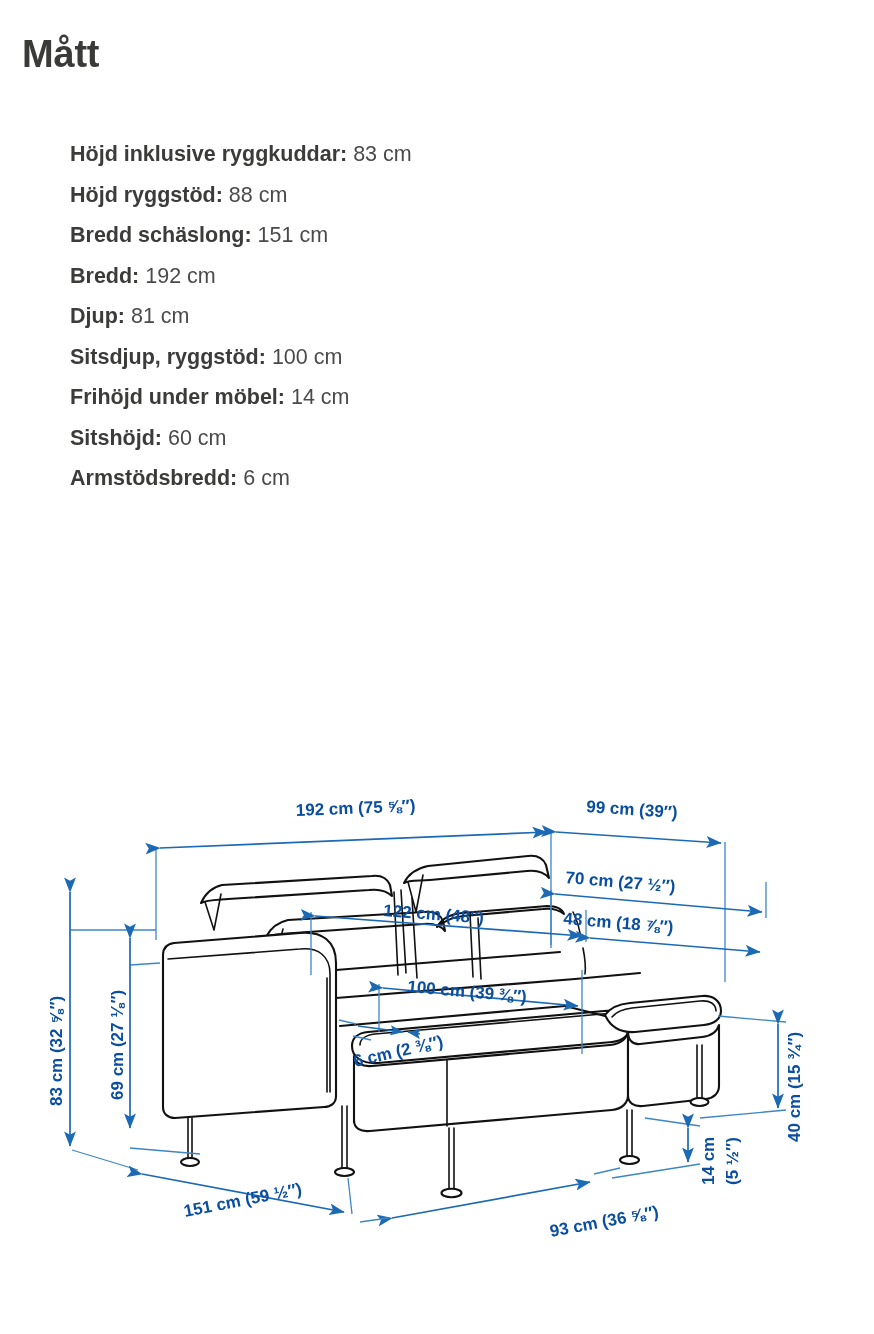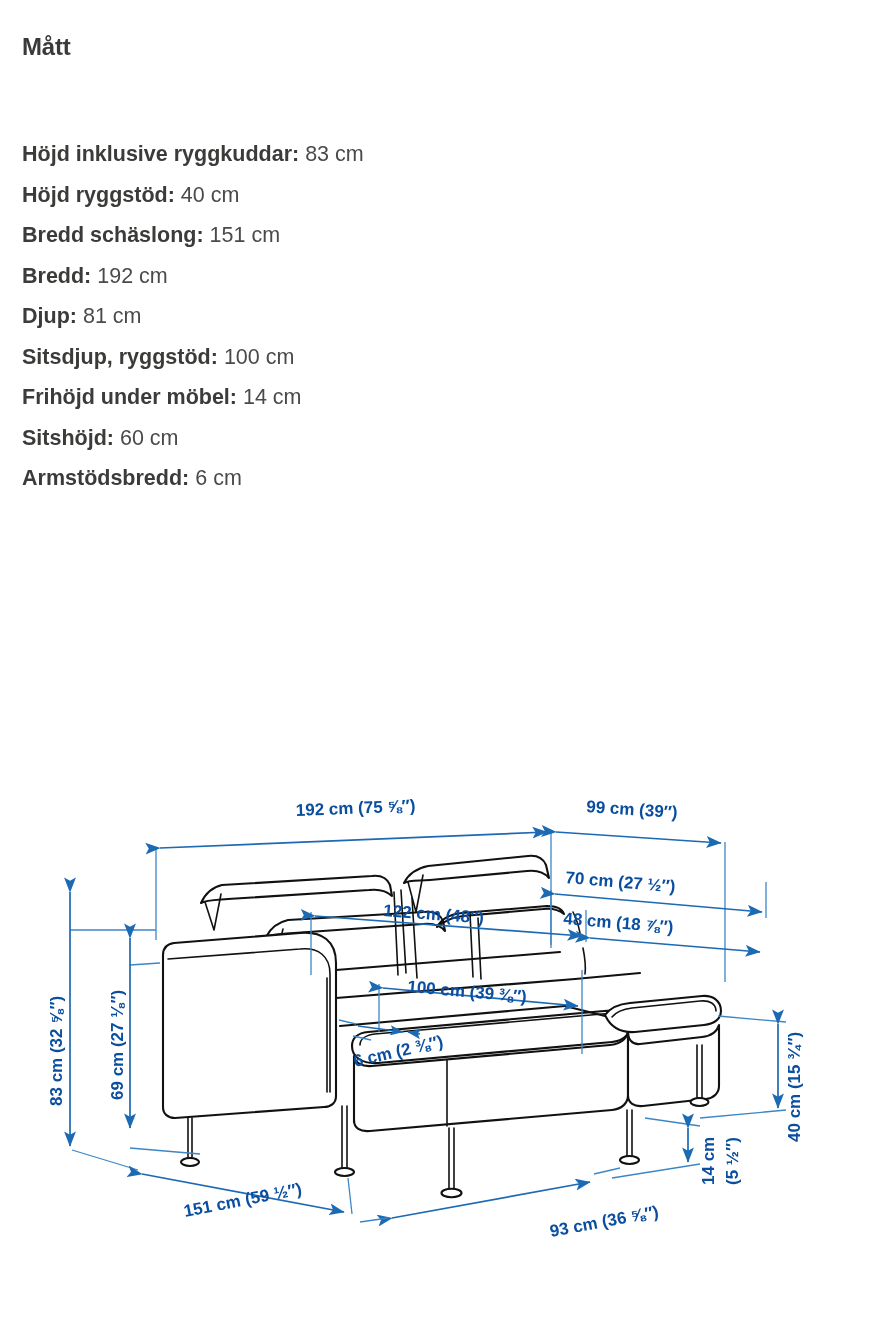--- a/index.html
+++ b/index.html
@@ -13,38 +13,39 @@
     position: relative;
     overflow: hidden;
     font-family: "Liberation Sans", "DejaVu Sans", sans-serif;
     -webkit-font-smoothing: antialiased;
   }
 
   .page-title {
     position: absolute;
     left: 22px;
     top: 34px;
-    font-size: 24px;
+    font-size: 38px;
     font-weight: bold;
     color: #3a3a38;
     letter-spacing: -0.2px;
     line-height: 1.1;
   }
 
   .spec-list {
     position: absolute;
     left: 22px;
     top: 134px;
     width: 700px;
   }
   .spec-row {
     font-size: 21.5px;
     line-height: 40.5px;
     color: #484848;
     white-space: nowrap;
+    margin-left: 48px;
   }
   .spec-label {
     font-weight: bold;
     color: #3b3b39;
   }
   .spec-value {
     font-weight: normal;
     color: #4a4a4a;
   }
 
@@ -109,21 +110,21 @@
 
 <div class="page-title">Mått</div>
 
 <div class="spec-list">
   <div class="spec-row">
     <span class="spec-label">Höjd inklusive ryggkuddar:</span>
     <span class="spec-value">83 cm</span>
   </div>
   <div class="spec-row">
     <span class="spec-label">Höjd ryggstöd:</span>
-    <span class="spec-value">40 cm</span>
+    <span class="spec-value">88 cm</span>
   </div>
   <div class="spec-row">
     <span class="spec-label">Bredd schäslong:</span>
     <span class="spec-value">151 cm</span>
   </div>
   <div class="spec-row">
     <span class="spec-label">Bredd:</span>
     <span class="spec-value">192 cm</span>
   </div>
   <div class="spec-row">

